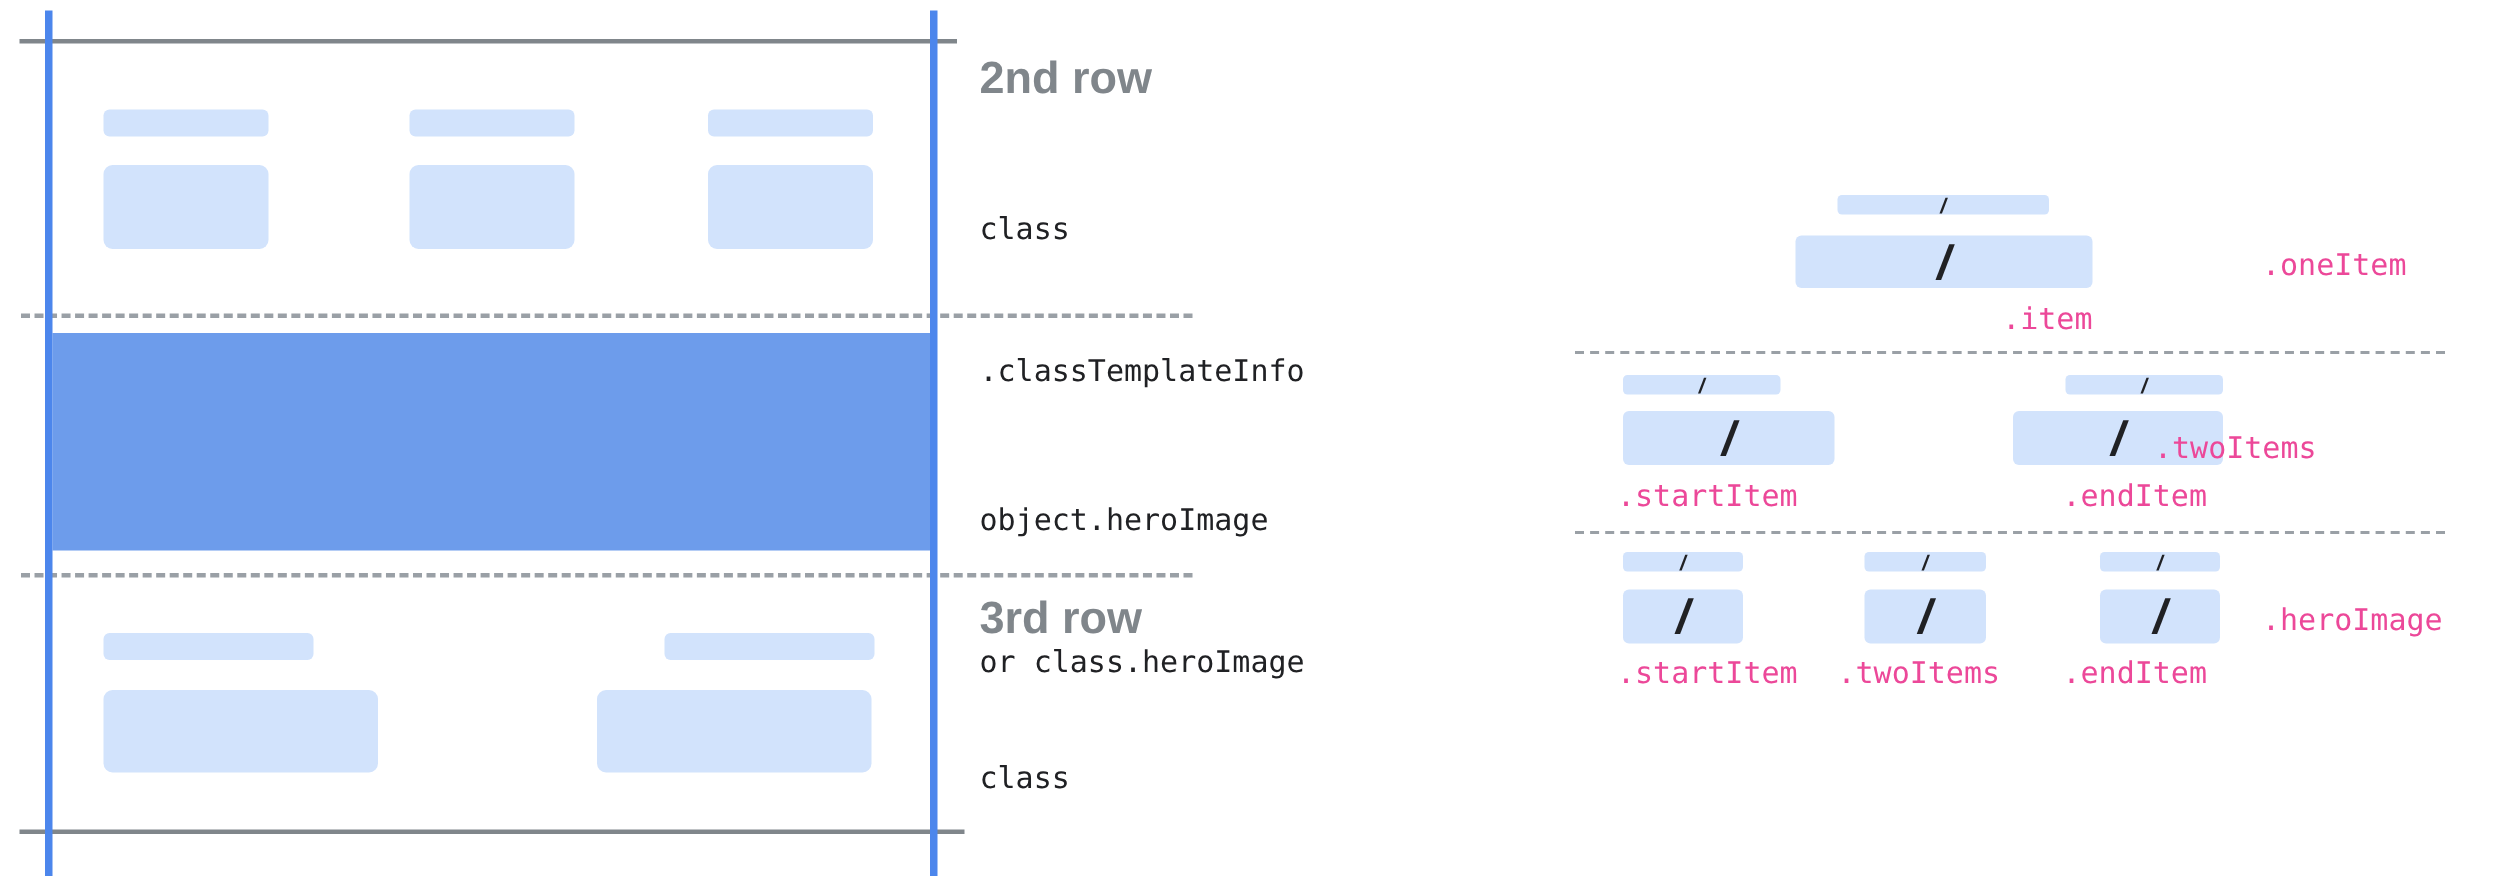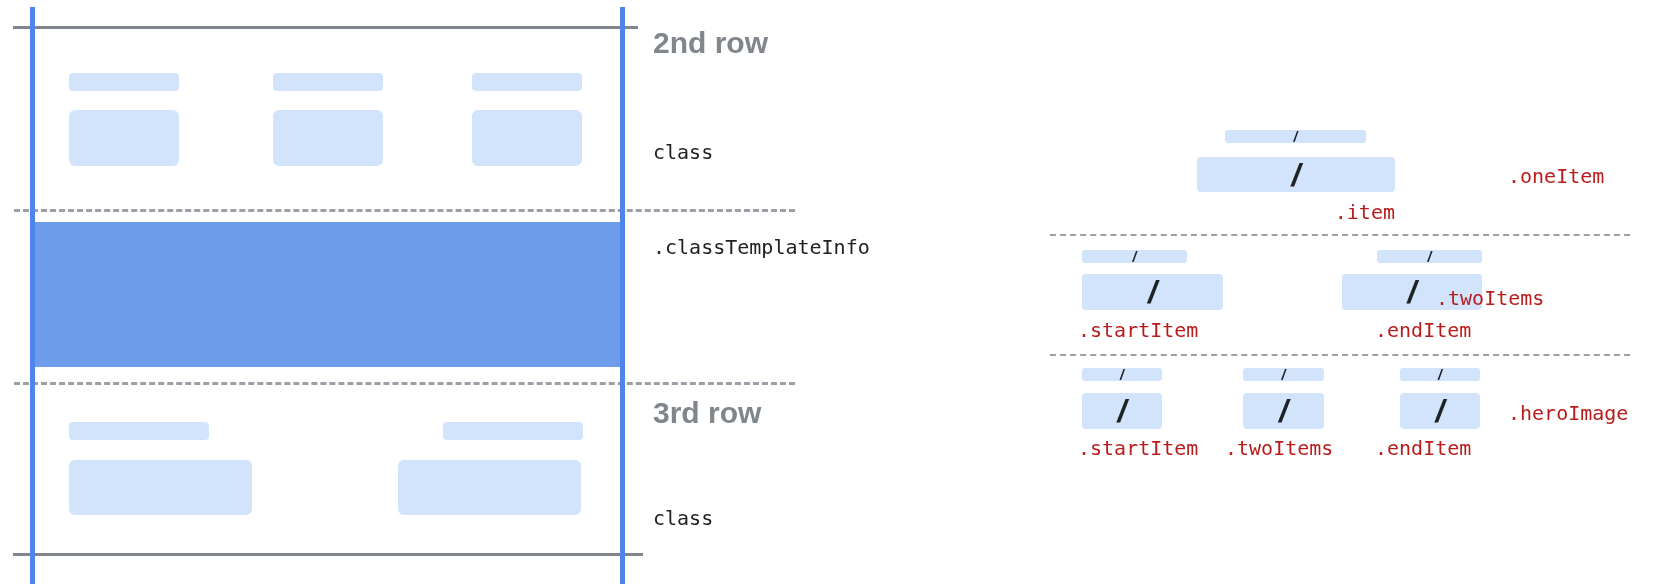--- a/index.html
+++ b/index.html
@@ -19,21 +19,21 @@
   .ibar-sm{position:absolute;background:#d2e3fc;border-radius:3px;height:13px;
            display:flex;align-items:center;justify-content:center;}
   .ibar-lg{position:absolute;background:#d2e3fc;border-radius:4px;height:35px;
            display:flex;align-items:center;justify-content:center;}
   .slash-sm{font:italic 700 14px "Liberation Sans",sans-serif;color:#202124;line-height:1;}
   .slash-lg{font:italic 700 32px "Liberation Sans",sans-serif;color:#202124;line-height:1;}
   
   .row-title{position:absolute;left:653px;font:700 30px "Liberation Sans",sans-serif;color:#80868b;}
   .code-block{position:absolute;left:653px;font:20px "DejaVu Sans Mono",monospace;
               color:#202124;line-height:31.5px;white-space:pre;}
-  .mono-label{position:absolute;font:20px "DejaVu Sans Mono",monospace;color:#b91c1c;white-space:pre;}
+  .mono-label{position:absolute;font:20px "DejaVu Sans Mono",monospace;color:#ec4899;white-space:pre;}
 </style>
 </head>
 <body>
 
 <div class="canvas">
 
   <div class="hline" style="left:13px;top:26px;width:625px"></div>
   <div class="hline" style="left:13px;top:553px;width:630px"></div>
   <div class="dash-left" style="top:209px"></div>
   <div class="dash-left" style="top:382px"></div>
@@ -46,24 +46,28 @@
   <div class="bar-sm" style="left:273px;top:73px;width:110px"></div>
   <div class="bar-lg" style="left:273px;top:110px;width:110px"></div>
   <div class="bar-sm" style="left:472px;top:73px;width:110px"></div>
   <div class="bar-lg" style="left:472px;top:110px;width:110px"></div>
 
   <div class="bar-sm" style="left:69px;top:422px;width:140px"></div>
   <div class="bar-lg" style="left:69px;top:460px;width:183px;height:55px"></div>
   <div class="bar-sm" style="left:443px;top:422px;width:140px"></div>
   <div class="bar-lg" style="left:398px;top:460px;width:183px;height:55px"></div>
 
-  <div class="row-title" style="top:26px">2nd row</div>
+  <div class="row-title" style="top:36px">2nd row</div>
   <div class="code-block" style="top:74px">
     <div>class</div>
     <div>.classTemplateInfo</div>
+  </div>
+  <div class="code-block" style="top:268px">
+    <div>object.heroImage</div>
+    <div>or class.heroImage</div>
   </div>
   <div class="row-title" style="top:396px">3rd row</div>
   <div class="code-block" style="top:440px">
     <div>class</div>
     
     
     
   </div>
 
   <div class="ibar-sm" style="left:1225px;top:130px;width:141px">

